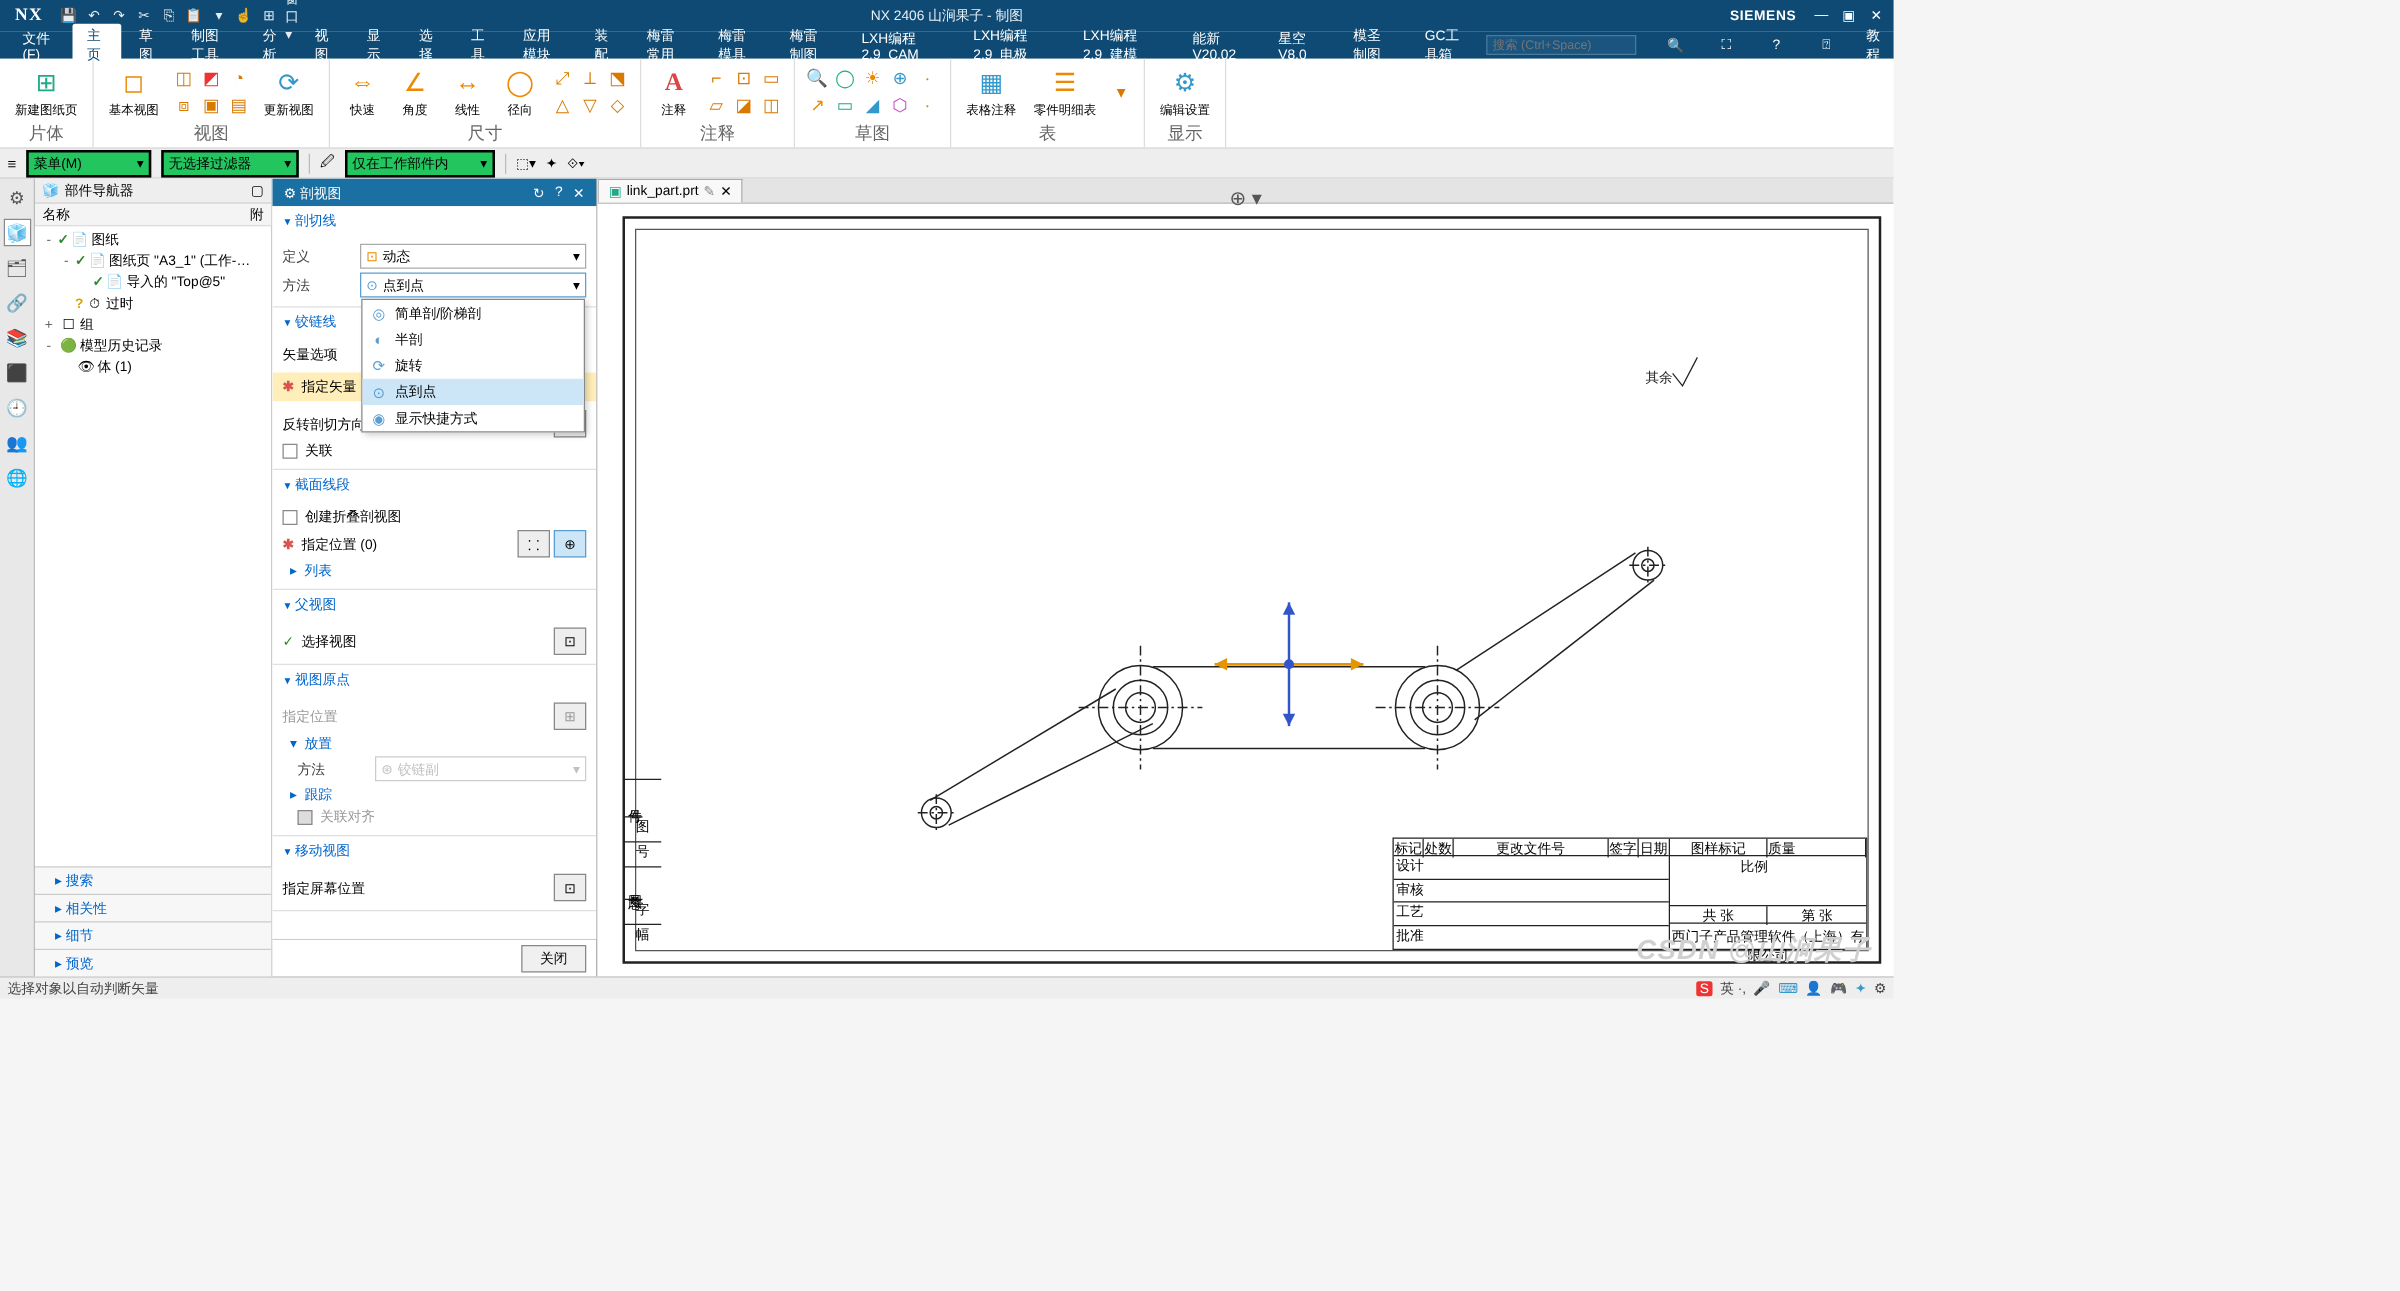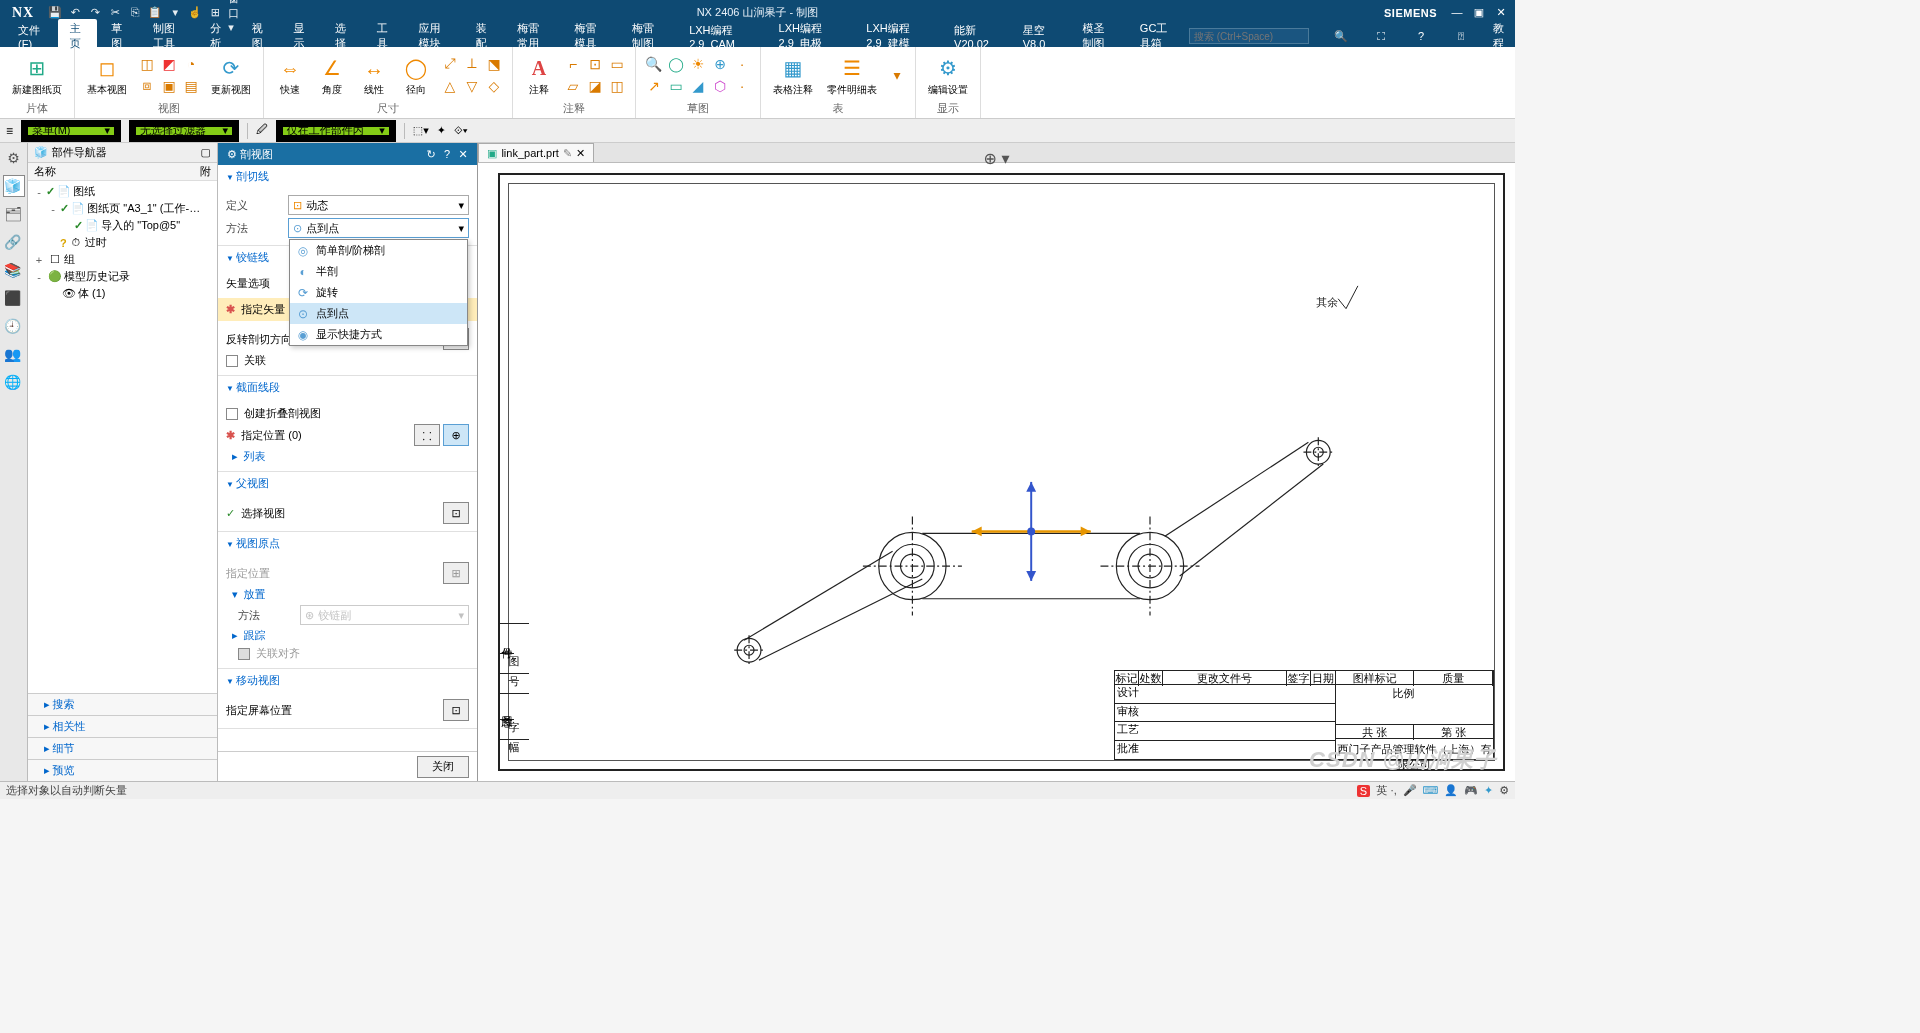--- a/index.html
+++ b/index.html
@@ -14,27 +14,27 @@
 .titlebar .winbtn span{ width:20px;text-align:center; }
 .menubar { height:22px; background:#0e4a73; color:#fff; display:flex; align-items:center; padding:0 6px; gap:2px; }
 .menubar .menu-item { padding:2px 12px; cursor:pointer; }
 .menubar .menu-item.active { background:#fff; color:#0e4a73; border-radius:2px 2px 0 0; }
 .menubar .search { margin-left:auto; display:flex; align-items:center; gap:24px; }
 .menubar .search input{ width:120px; height:16px; border:1px solid #4a7a9a; background:#1a5580; color:#ccc; font-size:10px; padding:0 4px;}
 .menubar .search .ic{ display:inline-flex; width:16px;justify-content:center; }
 .ribbon { height:72px; background:#fff; border-bottom:1px solid #ccc; display:flex; }
 .ribbon-group { border-right:1px solid #ddd; padding:2px 8px; display:flex; flex-direction:column; }
 .ribbon-group .icons { display:flex; gap:6px; flex:1; align-items:center; }
-.ribbon-group .glabel { text-align:center; font-size:11px; color:#666; padding-top:1px;}
+.ribbon-group .glabel { text-align:center; font-size:14px; color:#666; padding-top:1px;}
 .big-btn { display:flex; flex-direction:column; align-items:center; gap:2px; padding:2px 4px; cursor:pointer;}
 .big-btn .ico { width:28px; height:28px; border:1px solid transparent; display:flex; align-items:center; justify-content:center; font-size:20px;}
 .big-btn .lbl { font-size:10px; text-align:center; line-height:11px;}
 .small-btn{ width:20px;height:20px;display:flex;align-items:center;justify-content:center;cursor:pointer;font-size:14px;color:#d97a00;}
 .filter-bar { height:24px; background:#eee; border-bottom:1px solid #ccc; display:flex; align-items:center; padding:0 6px; gap:8px;}
-.filter-bar select,.filter-bar .combo{ height:22px; font-size:10px; border:7px solid #000000; background:#84cc16; padding:0 4px;}
+.filter-bar select,.filter-bar .combo{ height:22px; font-size:10px; border:2px solid #000000; background:#22c55e; padding:0 4px;}
 .filter-bar .combo{display:inline-flex;align-items:center;min-width:100px;justify-content:space-between;}
 .filter-bar .sep{width:1px;height:16px;background:#bbb;}
 .workspace { display:flex; height:calc(100% - 25px - 22px - 72px - 24px - 18px); }
 .left-rail { width:28px; background:#e8e8e8; border-right:1px solid #bbb; display:flex; flex-direction:column; align-items:center; padding-top:4px; gap:6px;}
 .left-rail .rb { width:22px;height:22px;display:flex;align-items:center;justify-content:center;border:1px solid transparent;cursor:pointer;font-size:14px;color:#555;}
 .left-rail .rb.sel{border:1px solid #888;background:#fff;}
 .nav-panel { width:190px; background:#fff; border-right:1px solid #bbb; display:flex; flex-direction:column;}
 .nav-panel .np-head{height:20px;background:#eee;border-bottom:1px solid #ccc;display:flex;align-items:center;padding:0 6px;gap:4px;}
 .nav-panel .np-head .ttl{flex:1;}
 .nav-panel .np-head .pin{cursor:pointer;}
@@ -571,21 +571,21 @@
                 <span style="text-align:center">日期</span>
             </div>
             <div style="border-bottom:1px solid #222;padding-left:2px">设计</div>
             <div style="border-bottom:1px solid #222;padding-left:2px">审核</div>
             <div style="border-bottom:1px solid #222;padding-left:2px">工艺</div>
             <div style="padding-left:2px">批准</div>
           </div>
           <div style="flex:1;display:grid;grid-template-rows:14px 1fr 14px 20px">
             <div style="border-bottom:1px solid #222;display:grid;grid-template-columns:1fr 1fr">
                 <span style="border-right:1px solid #222;text-align:center">图样标记</span>
-                <span style="border-right:1px solid #222;text-align:center">质量</span>
+                <span style="border-right:1px solid #222;">质量</span>
                 <span style="text-align:right">比例</span>
               </div>
             <div style="border-bottom:1px solid #222"></div>
             <div style="border-bottom:1px solid #222;display:grid;grid-template-columns:1fr 1fr">
                 <span style="border-right:1px solid #222;text-align:center">共  张</span>
                 <span style="text-align:center">第  张</span>
               </div>
             <div style="text-align:center;padding-top:3px">西门子产品管理软件（上海）有限公司</div>
           </div>
         </div>

